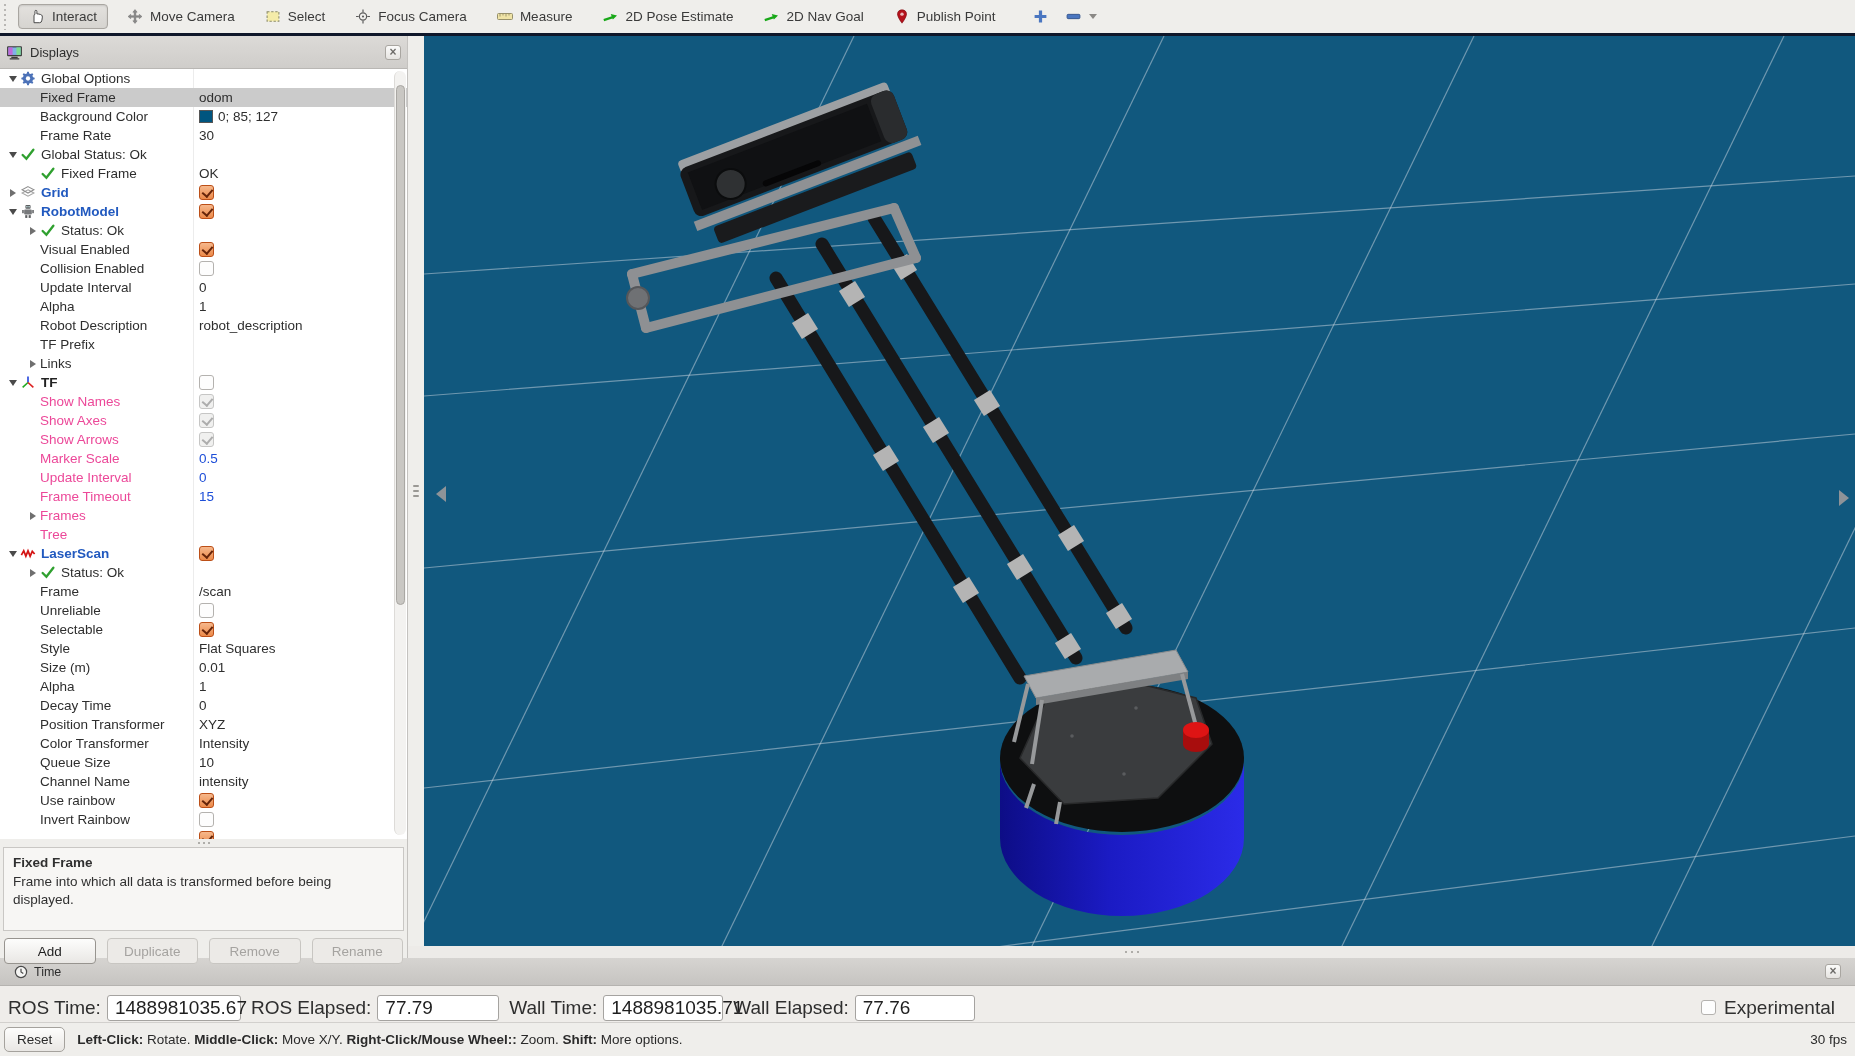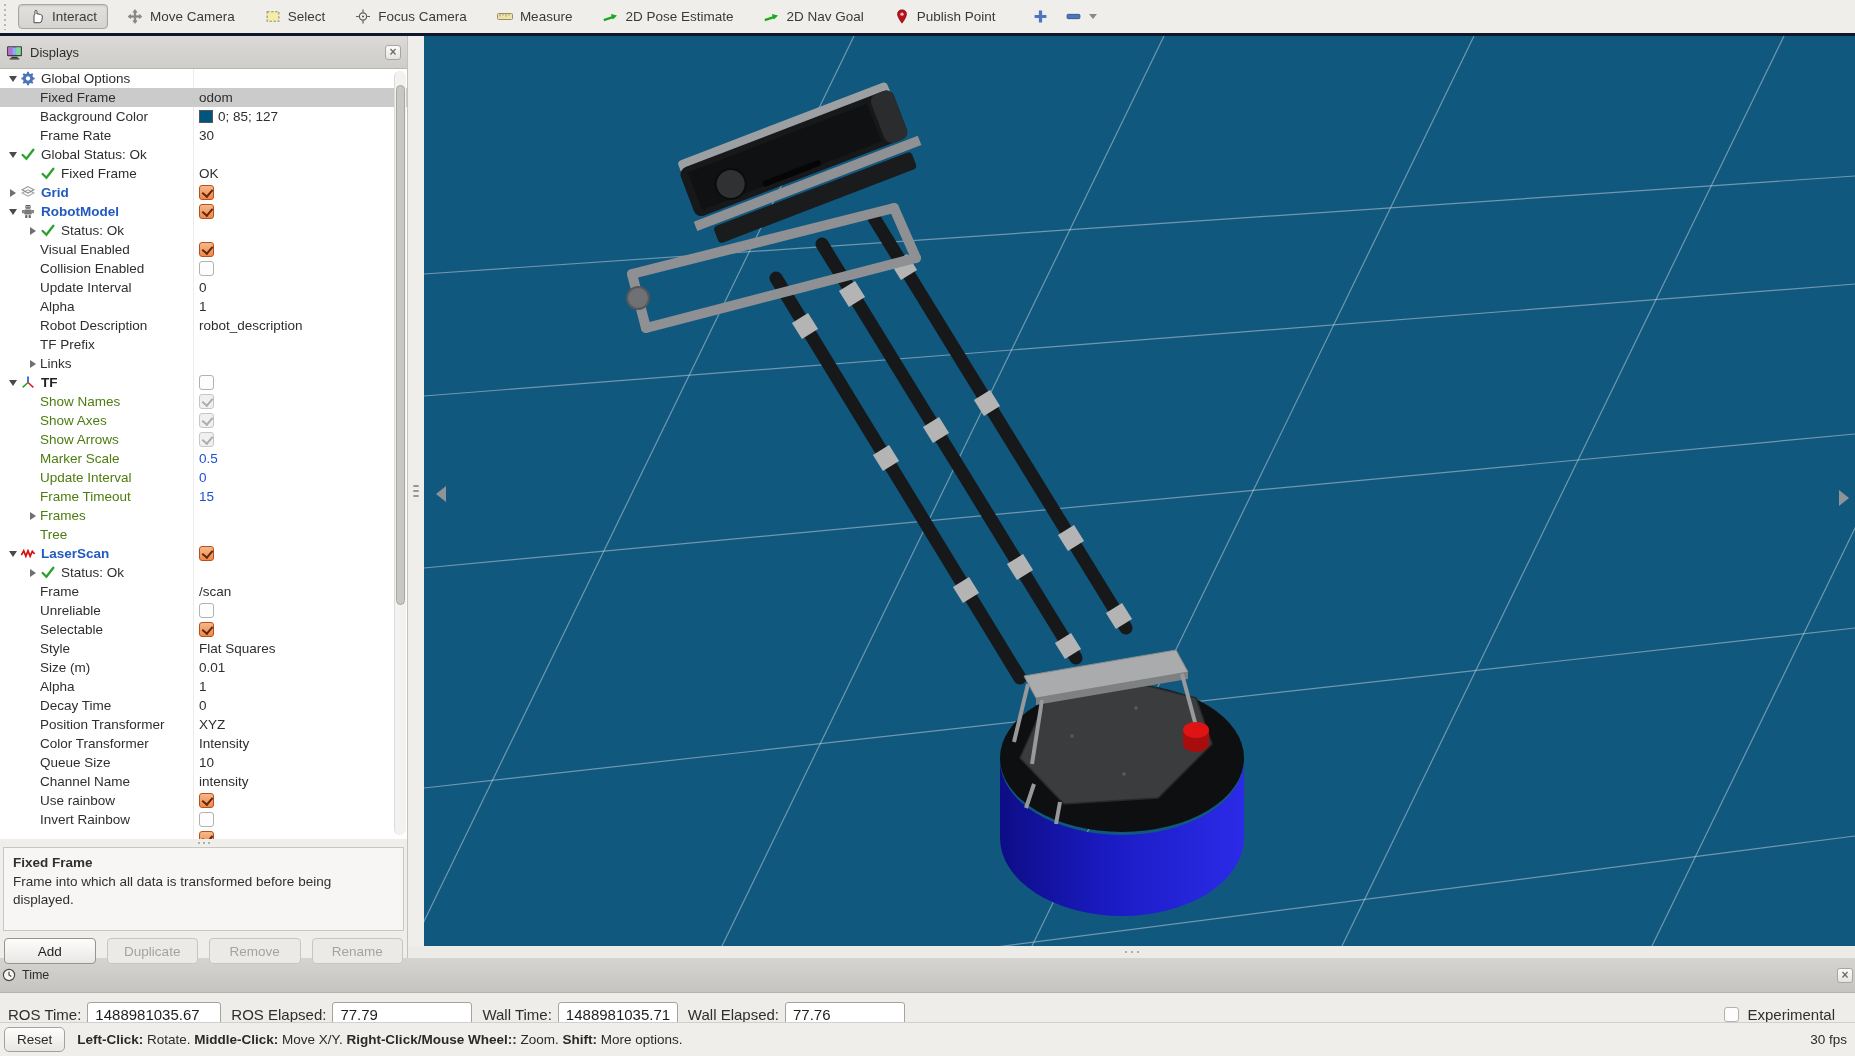--- a/index.html
+++ b/index.html
@@ -41,21 +41,21 @@
   .tri{flex:none;width:14px;display:flex;justify-content:center;}
   .tri-down{width:0;height:0;border-left:4.5px solid transparent;border-right:4.5px solid transparent;
             border-top:6px solid #4A4A4A;}
   .tri-right{width:0;height:0;border-top:4.5px solid transparent;border-bottom:4.5px solid transparent;
              border-left:6px solid #6F6F6F;}
   .trow .ric{flex:none;width:16px;height:15px;margin-right:5px;}
   .trow .ric svg{width:100%;height:100%;display:block;}
   .tlabel{color:#2E2E2E;}
   .trow.disp .tlabel{color:#2159BF;font-weight:bold;}
   .trow.dispoff .tlabel{color:#222;font-weight:bold;}
-  .trow.gray .tlabel{color:#4d7c0f;}
+  .trow.gray .tlabel{color:#ec4899;}
   .tval{position:absolute;left:199px;display:flex;align-items:center;gap:5px;color:#2E2E2E;}
   .trow.gray .tval{color:#1d4ed8;justify-content:center;}
   .swatch{width:14px;height:13px;background:#00557F;border:1px solid #555;}
   .cb{width:15px;height:15px;border-radius:3px;position:relative;display:inline-block;}
   .cb.on{background:linear-gradient(#F6B88C,#EC8A4A);border:1px solid #BC4F17;}
   .cb.on::after{content:"";position:absolute;left:4px;top:1px;width:5px;height:8px;
       border:solid #66250A;border-width:0 2.2px 2.2px 0;transform:rotate(40deg);}
   .cb.off{background:#FDFDFD;border:1px solid #B4B2AF;}
   .cb.dis{background:#F0F0EF;border:1px solid #C6C6C5;}
   .cb.dis::after{content:"";position:absolute;left:4px;top:1px;width:5px;height:8px;
@@ -80,25 +80,25 @@
   .vsplit .dot{width:6px;height:2px;}
   .viewport{position:absolute;left:424px;top:36px;width:1431px;height:910px;background:#11587E;overflow:hidden;}
   .viewport svg{display:block;}
   .docktab{position:absolute;width:0;height:0;border-top:8px solid transparent;border-bottom:8px solid transparent;}
   .docktab.l{left:12px;top:450px;border-right:10px solid #8E9398;}
   .docktab.r{right:6px;top:454px;border-left:10px solid #8E9398;}
   .bsplit{position:absolute;left:408px;top:946px;width:1447px;height:12px;background:#EDEBE8;
           display:flex;align-items:center;justify-content:center;gap:4px;}
   
   .time-panel{position:absolute;left:0;top:958px;width:1855px;height:64px;background:#EFEDEA;}
-  .tp-head{height:35px;background:linear-gradient(#D6D4D1,#C6C4C1);border-bottom:1px solid #B5B3B0;
-           display:flex;align-items:center;padding:0 2px;font-size:12.5px;color:#2E2E2E;}
+  .tp-head{height:28px;background:linear-gradient(#D6D4D1,#C6C4C1);border-bottom:1px solid #B5B3B0;
+           display:flex;align-items:center;padding:0 14px;font-size:12.5px;color:#2E2E2E;}
   .tp-head .ic{width:14px;height:14px;margin-right:6px;}
   .tp-head .ic svg{width:100%;height:100%;display:block;}
-  .tp-body{height:43px;display:flex;align-items:center;padding:0 8px;font-size:15px;}
+  .tp-body{height:43px;display:flex;align-items:center;padding:0 8px;font-size:19px;}
   .tfield{display:flex;align-items:center;margin-right:10px;}
   .tfield .tl{margin-right:6px;color:#2E2E2E;}
   .tbox{height:26px;background:#FFFFFF;border:1px solid #A5A3A0;border-radius:3px;
         display:flex;align-items:center;padding:0 7px;color:#1E1E1E;}
   .exp{margin-left:auto;display:flex;align-items:center;gap:8px;margin-right:12px;}
   
   .status-bar{position:absolute;left:0;top:1022px;width:1855px;height:34px;background:#EFEEEB;
               border-top:1px solid #D2D0CD;display:flex;align-items:center;font-size:13.5px;color:#2A2A2A;}
   .reset-btn{margin-left:4px;height:25px;padding:0 12px;border:1px solid #A5A29D;border-radius:5px;
              background:linear-gradient(#FDFDFC,#E9E7E4);font-size:13.5px;display:flex;align-items:center;}
@@ -746,21 +746,21 @@
       <span>Time</span>
       <span class="closebox">×</span>
     </div>
     <div class="tp-body" id="timefields">
         <div class="tfield">
           <span class="tl">ROS Time:</span>
           <span class="tbox" style="width: 134px;">1488981035.67</span>
         </div>
         <div class="tfield">
           <span class="tl">ROS Elapsed:</span>
-          <span class="tbox" style="width: 140px;">77.79</span>
+          <span class="tbox" style="width: 122px;">77.79</span>
         </div>
         <div class="tfield">
           <span class="tl">Wall Time:</span>
           <span class="tbox" style="width: 120px;">1488981035.71</span>
         </div>
         <div class="tfield">
           <span class="tl">Wall Elapsed:</span>
           <span class="tbox" style="width: 120px;">77.76</span>
         </div>
         <div class="exp">

